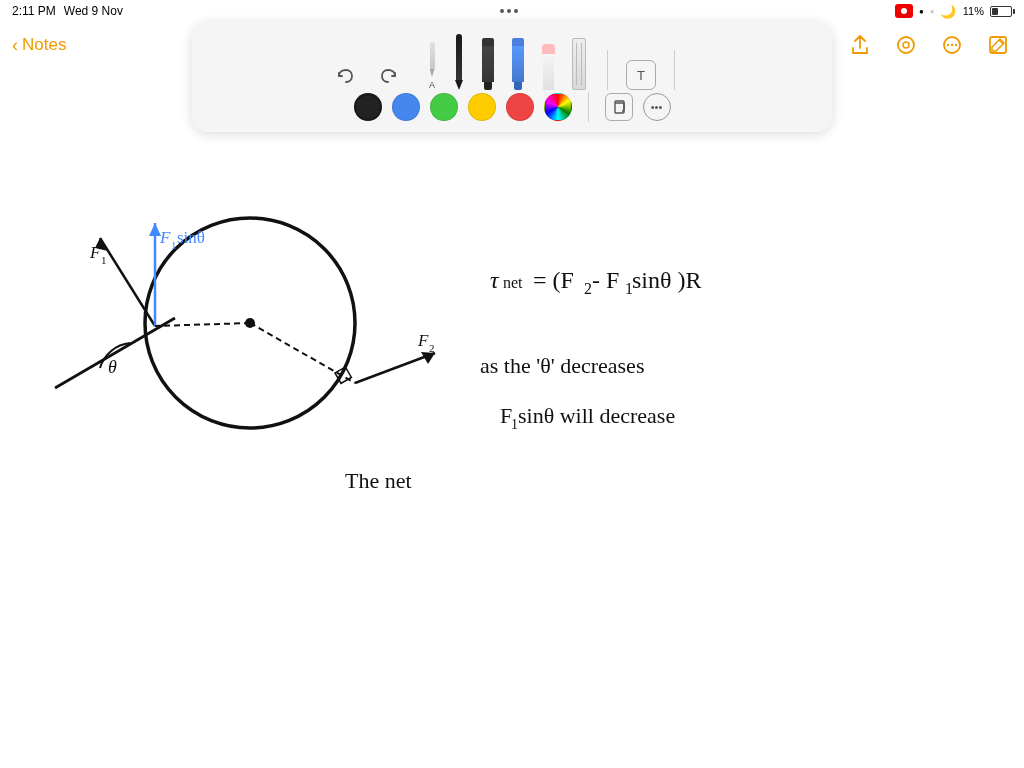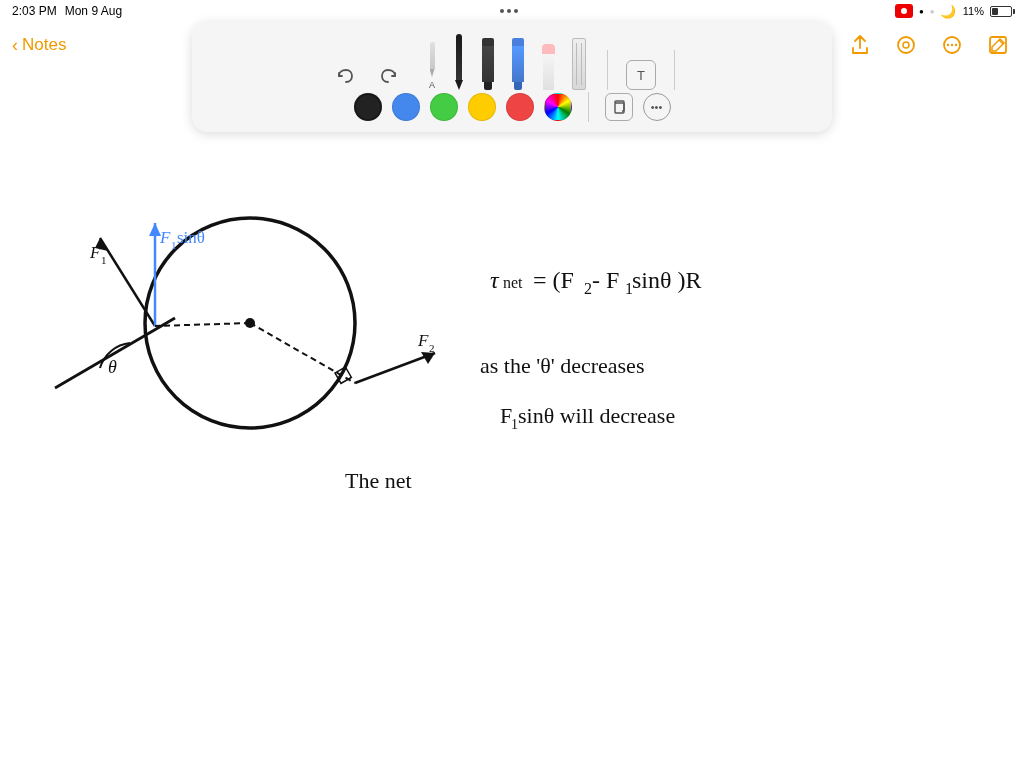--- a/index.html
+++ b/index.html
@@ -215,22 +215,22 @@
     #main-svg {
       width: 100%;
       height: 100%;
     }
   </style>
 </head>
 <body>
 
 <div id="status-bar">
   <div class="status-left">
-    <span>2:03 PM</span>
-    <span>Mon 9 Aug</span>
+    <span>2:11 PM</span>
+    <span>Wed 9 Nov</span>
   </div>
   <div class="status-center dot-menu">
     <span></span>
     <span></span>
     <span></span>
   </div>
   <div class="status-right">
     <div class="record-icon"></div>
     <span style="font-size:8px;">●</span>
     <span style="font-size:8px; color:#ccc;">●</span>

